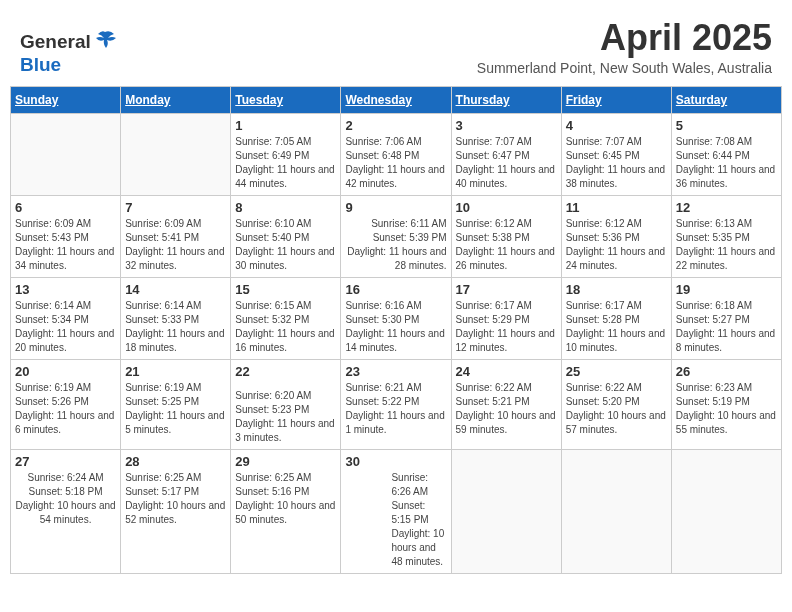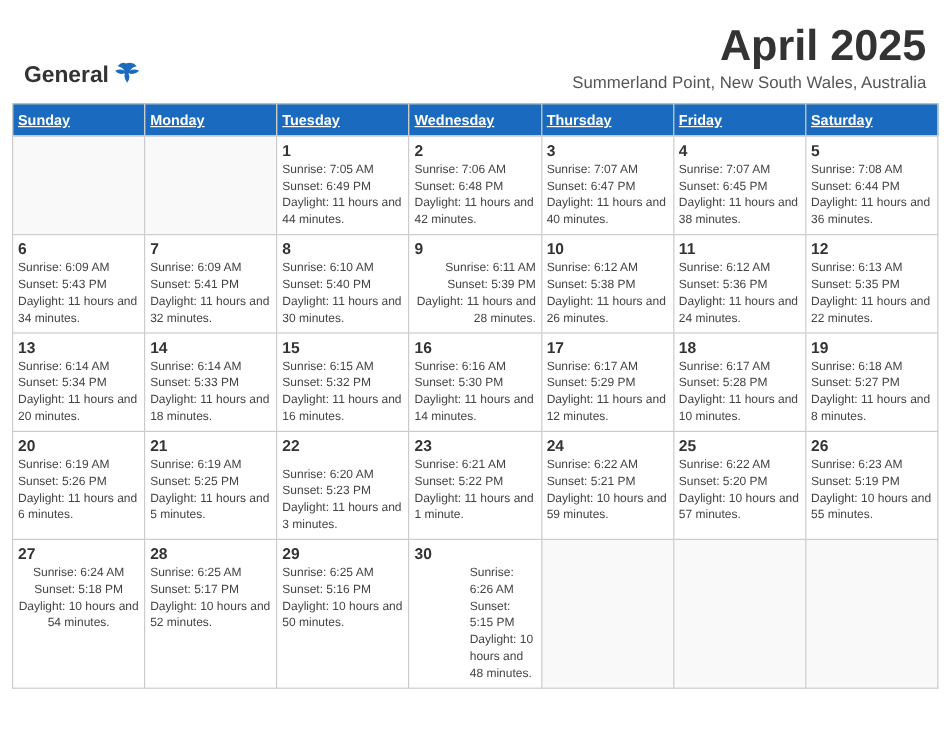--- a/index.html
+++ b/index.html
@@ -94,20 +94,23 @@
 <div class="header">
   <div class="logo-container">
     <div>
       <div style="display:flex;align-items:center;">
         <span class="logo-text-general">General</span>
         <span style="display:inline-block;margin-left:3px;vertical-align:middle;">
           <svg width="22" height="20" viewBox="0 0 22 20">
             <path d="M11 2 Q16 0 20 4 Q16 5 14 8 Q18 6 22 8 Q18 12 13 10 Q15 14 12 18 Q9 14 10 10 Q5 12 2 8 Q6 6 10 8 Q8 5 4 4 Q8 0 11 2Z" fill="#1a6bbf"></path>
           </svg>
         </span>
+      </div>
+      <div>
+        <span class="logo-text-blue">Blue</span>
       </div>
     </div>
   </div>
   <div class="title-block">
     <div class="calendar-title">April 2025</div>
     <div class="calendar-subtitle">Summerland Point, New South Wales, Australia</div>
   </div>
 </div>
 
 <table>

